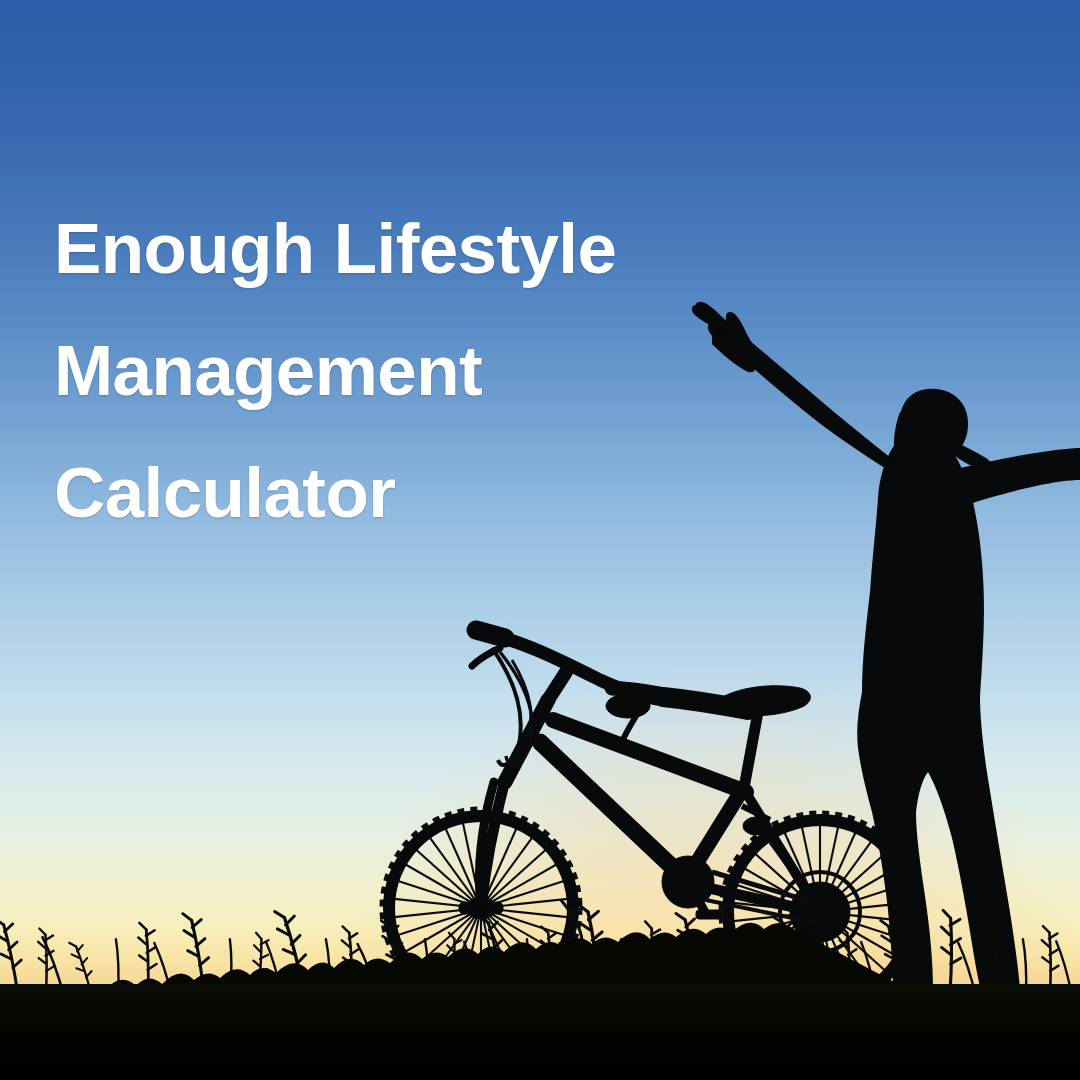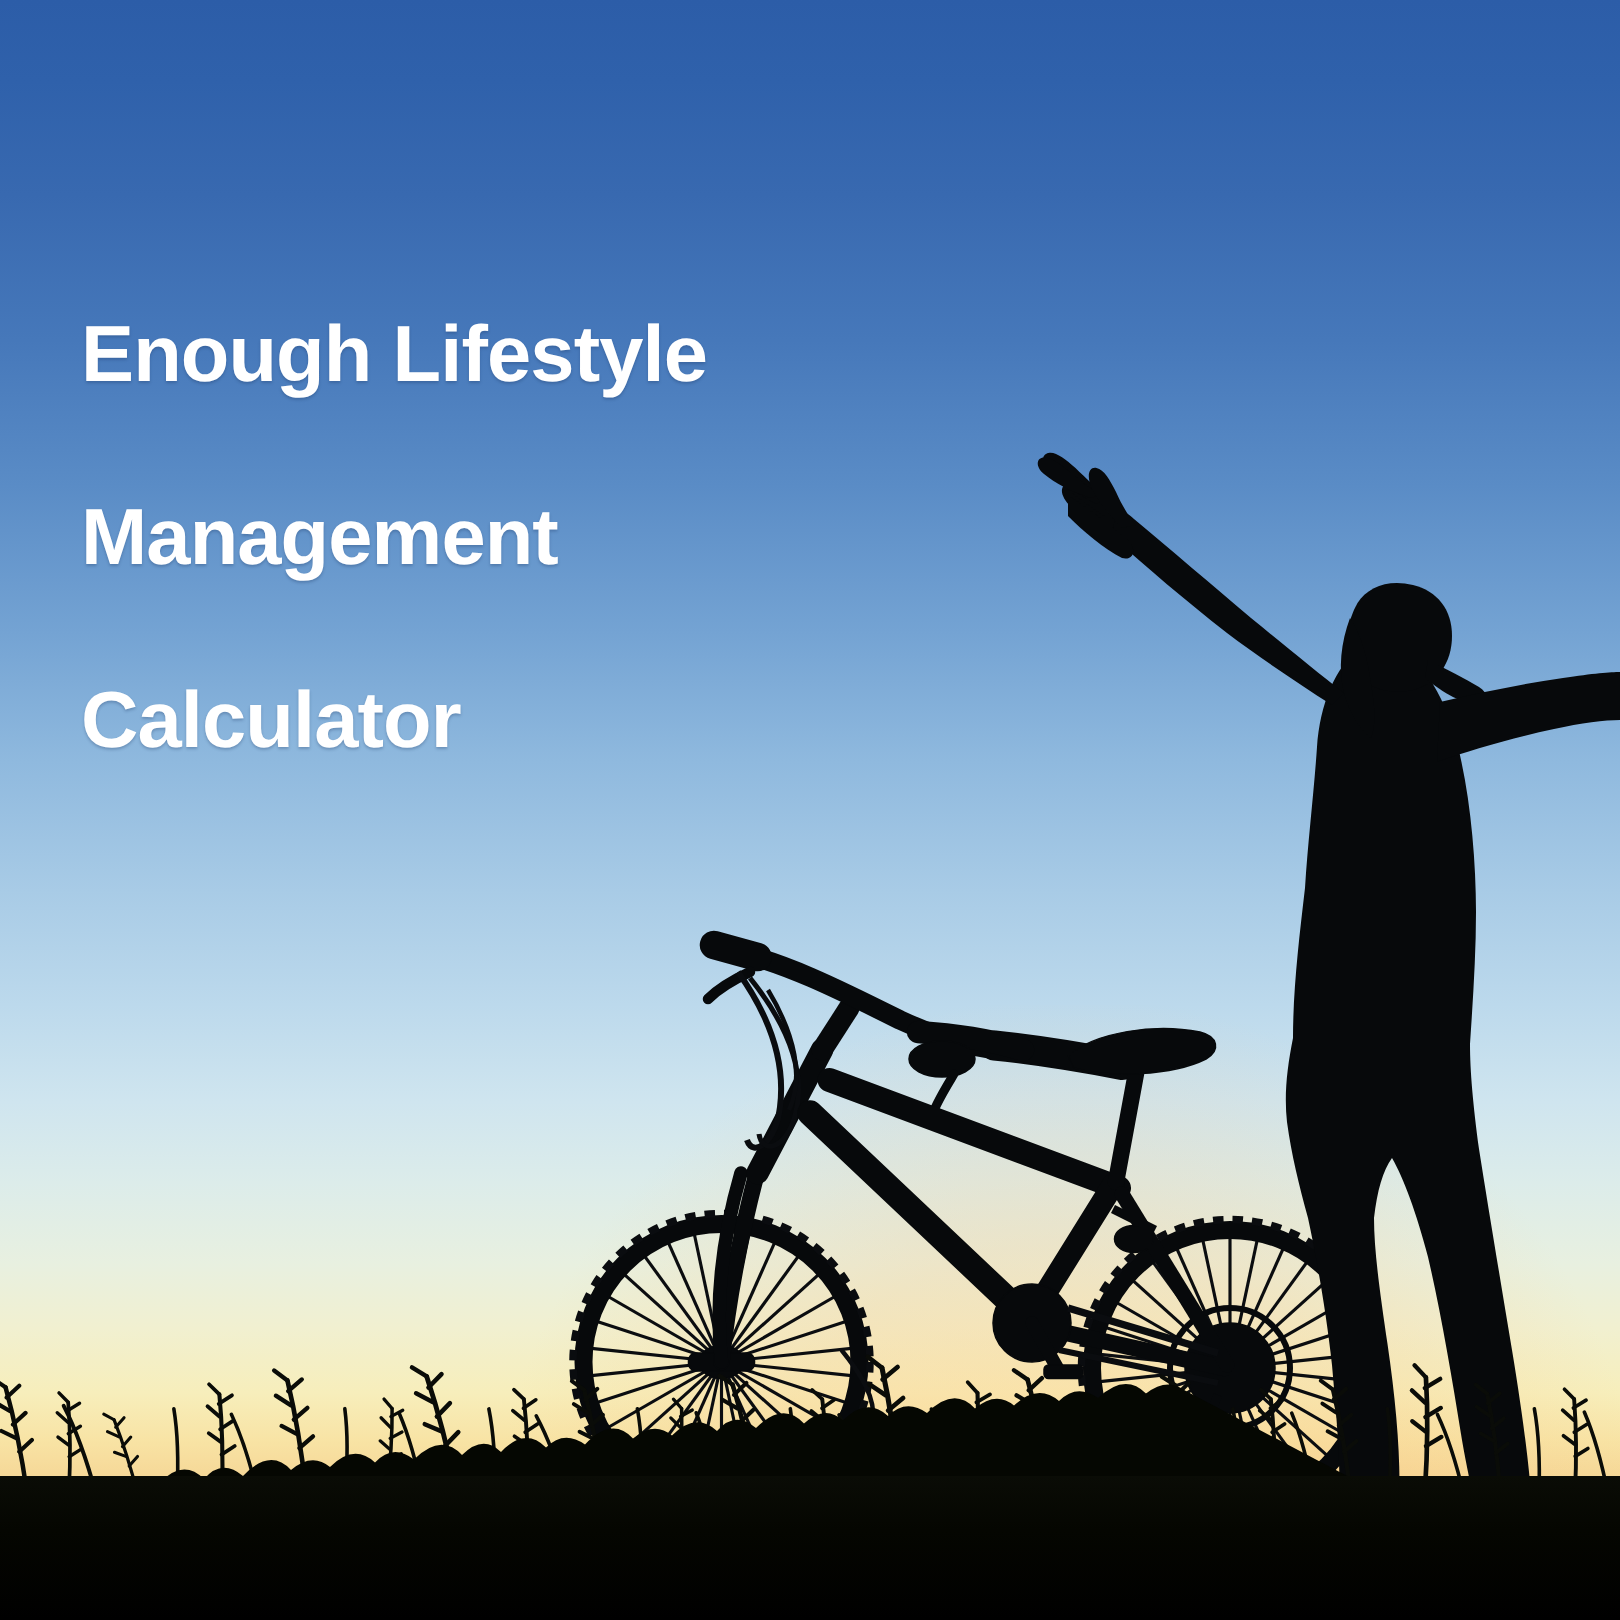--- a/index.html
+++ b/index.html
@@ -75,21 +75,21 @@
     background: linear-gradient(to bottom,#0a0c06 0%, #050601 38%, #000000 100%);
   }
 
   
   .headline {
     position: absolute;
     left: 54px;
     top: 140px;
     width: 820px;
     color: #ffffff;
-    font-size: 53px;
+    font-size: 71px;
     font-weight: 700;
     line-height: 122px;
     letter-spacing: -0.6px;
     text-shadow: 0 1px 2px rgba(20,45,90,0.28);
     white-space: pre-line;
     user-select: none;
   }
 </style>
 </head>
 <body>

